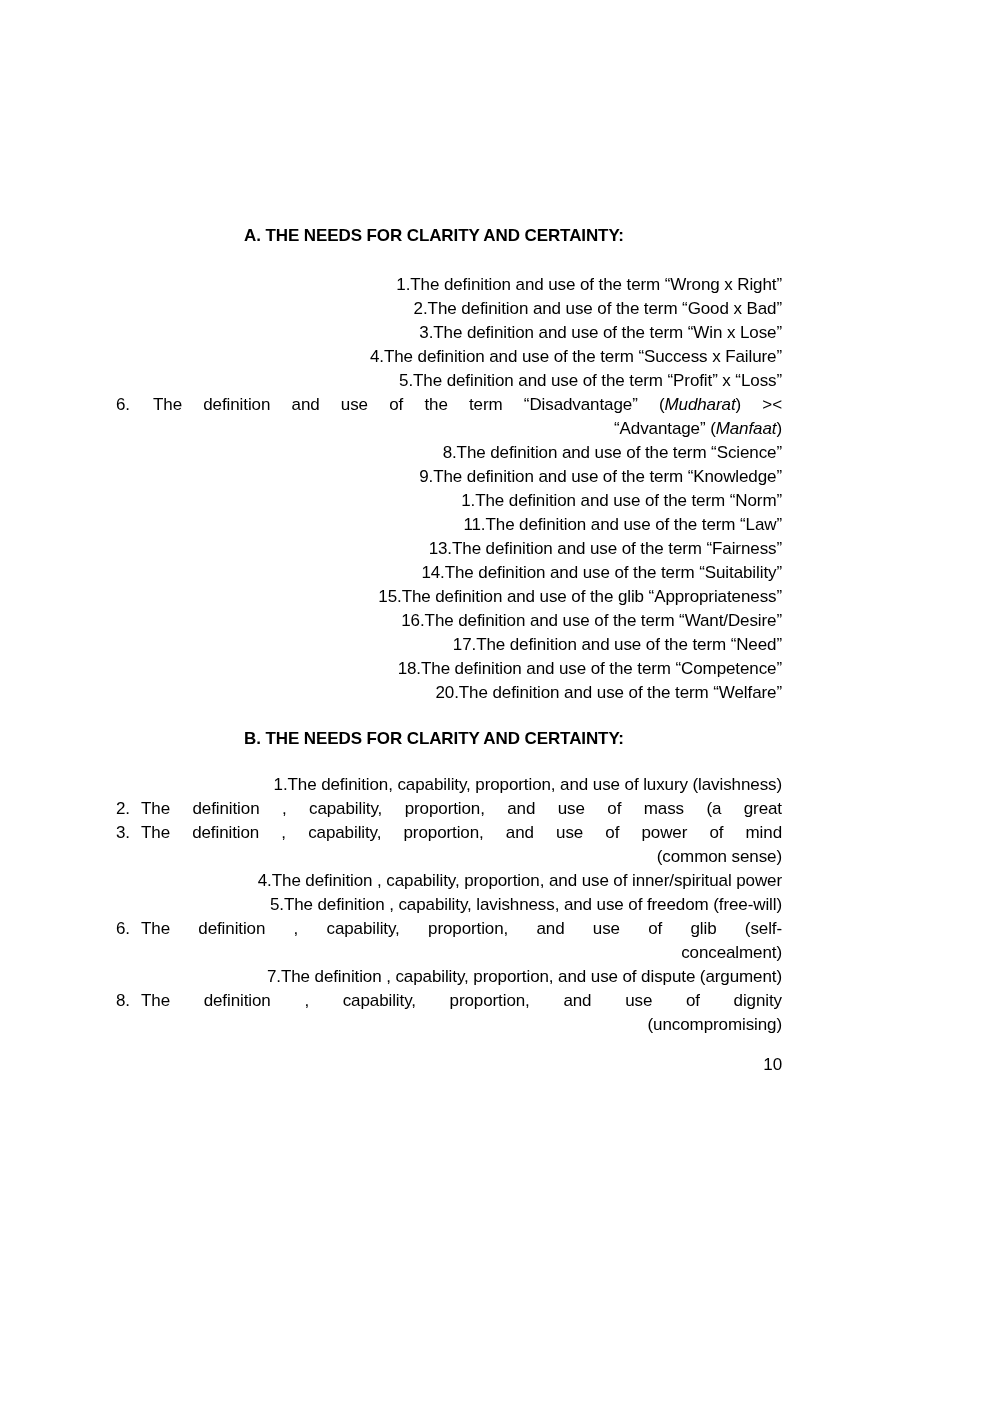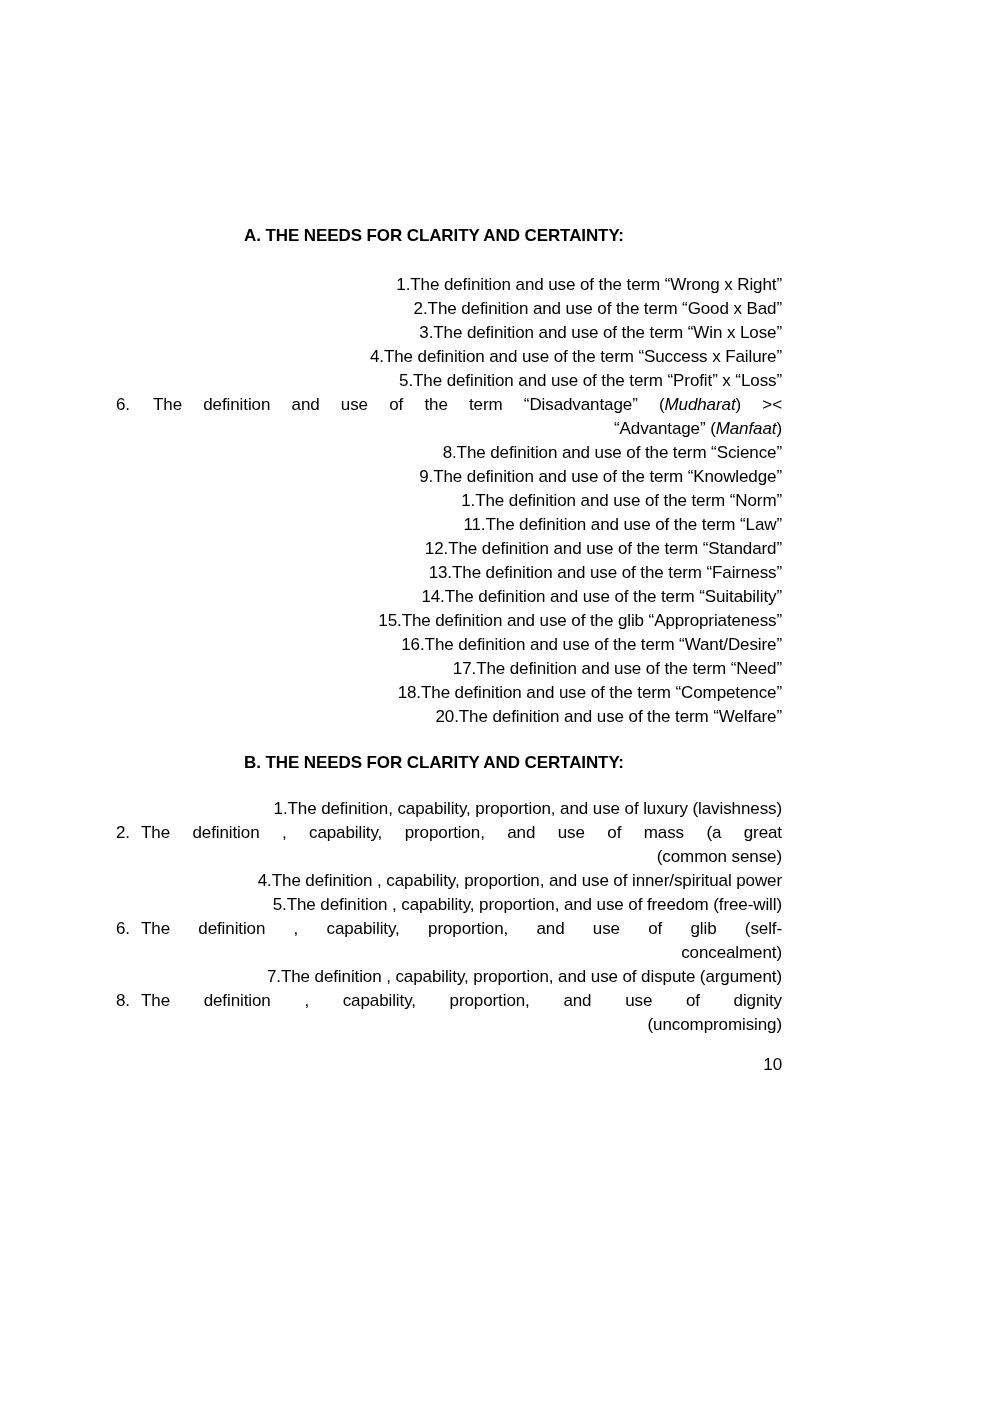--- a/index.html
+++ b/index.html
@@ -88,23 +88,20 @@
         <div class="item">
           <div class="line"><span class="num">9.</span><span class="txt"><span>The definition and use of the term “Knowledge”</span></span></div>
         </div>
         <div class="item">
           <div class="line"><span class="num">1.</span><span class="txt"><span>The definition and use of the term “Norm”</span></span></div>
         </div>
         <div class="item">
           <div class="line"><span class="num">11.</span><span class="txt"><span>The definition and use of the term “Law”</span></span></div>
         </div>
         <div class="item">
-          <div class="line"><span class="num">12.</span><span class="txt"><span>The definition and use of the term “Standard”</span></span></div>
-        </div>
-        <div class="item">
           <div class="line"><span class="num">13.</span><span class="txt"><span>The definition and use of the term “Fairness”</span></span></div>
         </div>
         <div class="item">
           <div class="line"><span class="num">14.</span><span class="txt"><span>The definition and use of the term “Suitability”</span></span></div>
         </div>
         <div class="item">
           <div class="line"><span class="num">15.</span><span class="txt"><span>The definition and use of the glib “Appropriateness”</span></span></div>
         </div>
         <div class="item">
           <div class="line"><span class="num">16.</span><span class="txt"><span>The definition and use of the term “Want/Desire”</span></span></div>
@@ -121,27 +118,28 @@
       </div>
       <div class="heading sec-h-1">B. THE NEEDS FOR CLARITY AND CERTAINTY:</div>
       <div class="list sec-1">
         <div class="item">
           <div class="line"><span class="num">1.</span><span class="txt"><span>The definition, capability, proportion, and use of luxury (lavishness)</span></span></div>
         </div>
         <div class="item">
           <div class="line jline"><span class="num">2.</span><span class="txt"><span>The definition , capability, proportion, and use of mass (a great</span></span></div>
         </div>
         <div class="item">
+          <div class="line jline"><span class="num">3.</span><span class="txt"><span>The definition , capability, proportion, and use of power of mind</span></span></div>
           <div class="line"><span class="txt"><span>(common sense)</span></span></div>
         </div>
         <div class="item">
           <div class="line"><span class="num">4.</span><span class="txt"><span>The definition , capability, proportion, and use of inner/spiritual power</span></span></div>
         </div>
         <div class="item">
-          <div class="line"><span class="num">5.</span><span class="txt"><span>The definition , capability, proportion, and use of freedom (free-will)</span></span></div>
+          <div class="line"><span class="num">5.</span><span class="txt"><span>The definition , capability, lavishness, and use of freedom (free-will)</span></span></div>
         </div>
         <div class="item">
           <div class="line jline"><span class="num">6.</span><span class="txt"><span>The definition , capability, proportion, and use of glib (self-</span></span></div>
           <div class="line"><span class="txt"><span>concealment)</span></span></div>
         </div>
         <div class="item">
           <div class="line"><span class="num">7.</span><span class="txt"><span>The definition , capability, proportion, and use of dispute (argument)</span></span></div>
         </div>
         <div class="item">
           <div class="line jline"><span class="num">8.</span><span class="txt"><span>The definition , capability, proportion, and use of dignity</span></span></div>

